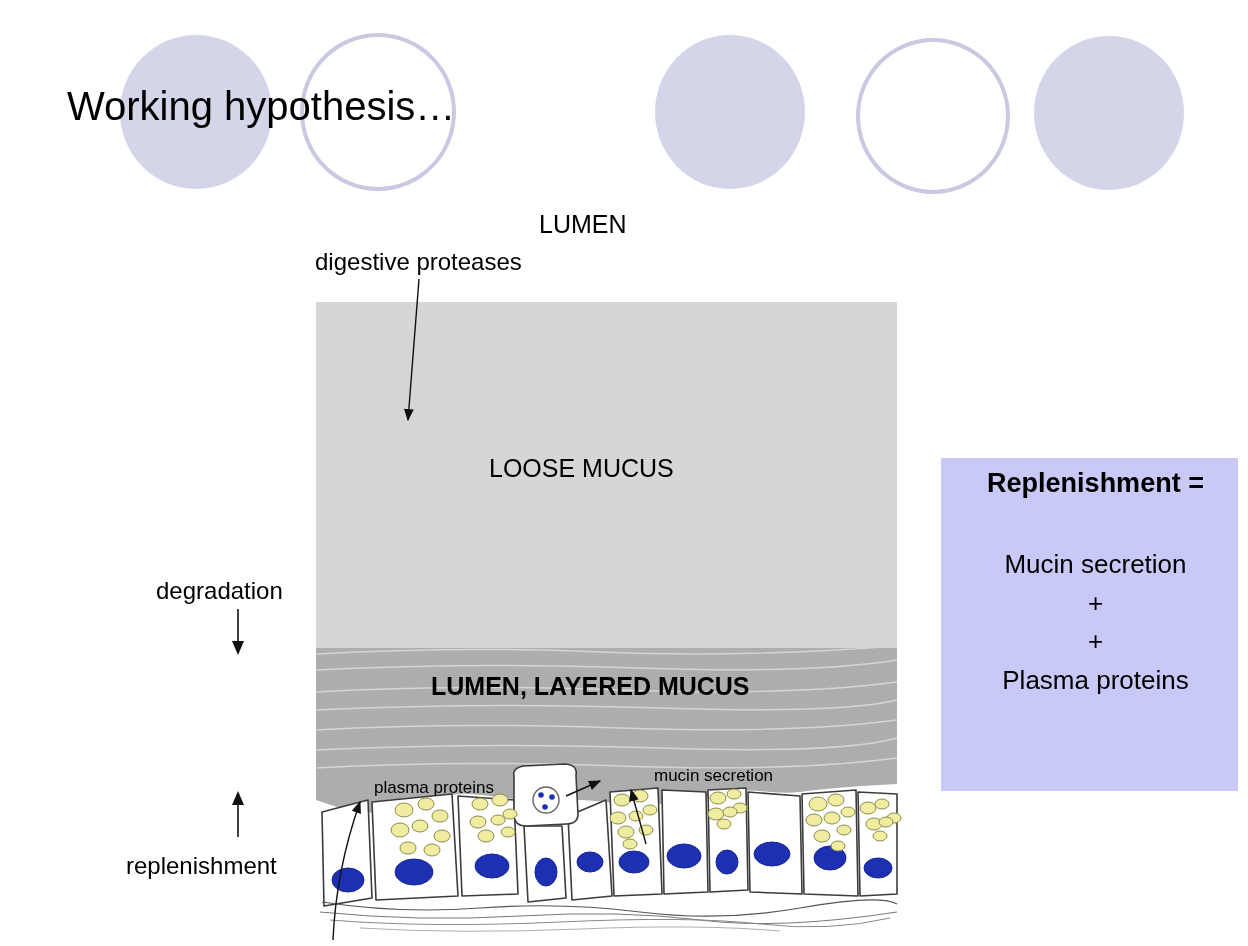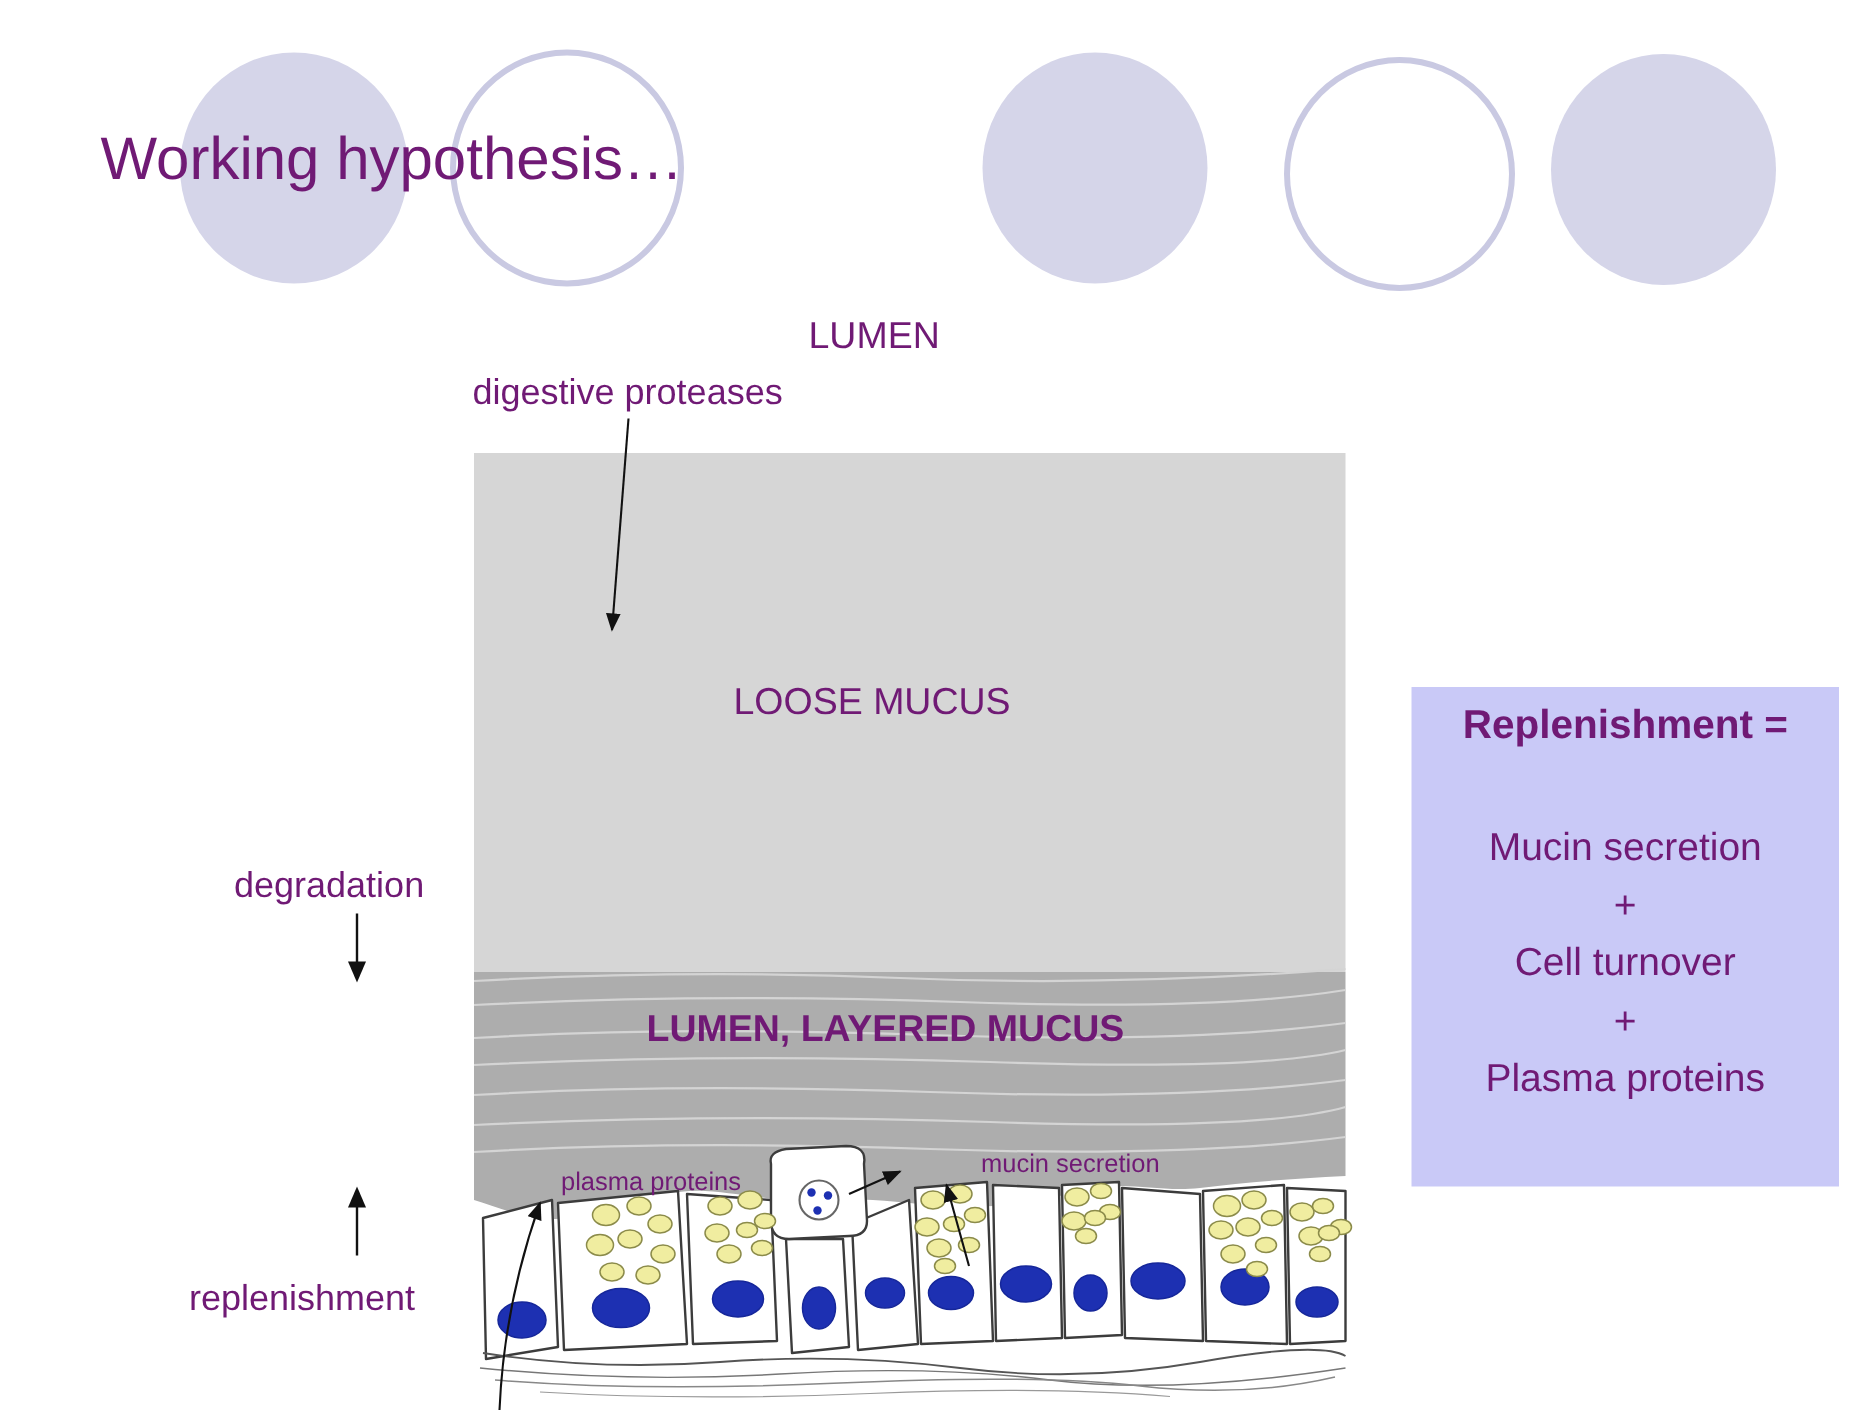--- a/index.html
+++ b/index.html
@@ -1,18 +1,18 @@
 <!DOCTYPE html>
 <html><head>
 <meta charset="utf-8">
 <style>
   html,body { margin:0; padding:0; background:#fff; }
   .slide {
     position:relative; width:1248px; height:946px; background:#ffffff;
-    font-family:"Liberation Sans", sans-serif; color:#701a75; overflow:hidden;
+    font-family:"Liberation Sans", sans-serif; color:#000000; overflow:hidden;
   }
   
   .circle { position:absolute; border-radius:50%; }
   .circle.filled  { background:#D5D5E9; }
   .circle.outline { background:#fff; border:4px solid #C9C9E2; }
   .c1 { left:120px;  top:35px; width:152px; height:154px; }
   .c2 { left:300px;  top:33px; width:148px; height:150px; }
   .c3 { left:655px;  top:35px; width:150px; height:154px; }
   .c4 { left:856px;  top:38px; width:146px; height:148px; }
   .c5 { left:1034px; top:36px; width:150px; height:154px; }
@@ -33,21 +33,21 @@
   .lbl-mucin        { left:654px; top:766px; font-size:17px; }
   .lbl-degradation  { left:156px; top:577px; font-size:24px; }
   .lbl-replenish    { left:126px; top:852px; font-size:24px; }
 
   .side-arrow { position:absolute; z-index:4; }
   .arrow-down { left:228px; top:607px; }
   .arrow-up   { left:228px; top:789px; }
 
   .summary-box {
     position:absolute; left:941px; top:458px; width:285px; height:333px;
-    background:#C9C9F7; z-index:4; text-align:center;
+    background:#C9C9F7; z-index:4; text-align:center;padding-left:12px;
   }
   .box-heading { margin-top:10px; font-size:27px; font-weight:bold; }
   .box-line    { font-size:26px; line-height:38.5px; }
   .box-line.first { margin-top:46px; }
 </style>
 </head>
 <body>
 
 <div class="slide">
 
@@ -195,18 +195,17 @@
   </svg>
   <svg class="side-arrow arrow-up" width="20" height="50" viewBox="0 0 20 50" xmlns="http://www.w3.org/2000/svg">
     <polygon points="4,16 16,16 10,2" fill="#111"></polygon>
     <line x1="10" y1="14" x2="10" y2="48" stroke="#111" stroke-width="1.6"></line>
   </svg>
 
   <div class="summary-box">
     <div class="box-heading">Replenishment =</div>
     <div class="box-line first">Mucin secretion</div>
     <div class="box-line">+</div>
-    <div class="box-line">Cell turnover</div>
     <div class="box-line">+</div>
     <div class="box-line">Plasma proteins</div>
   </div>
 
 </div>
 
 </body></html>

